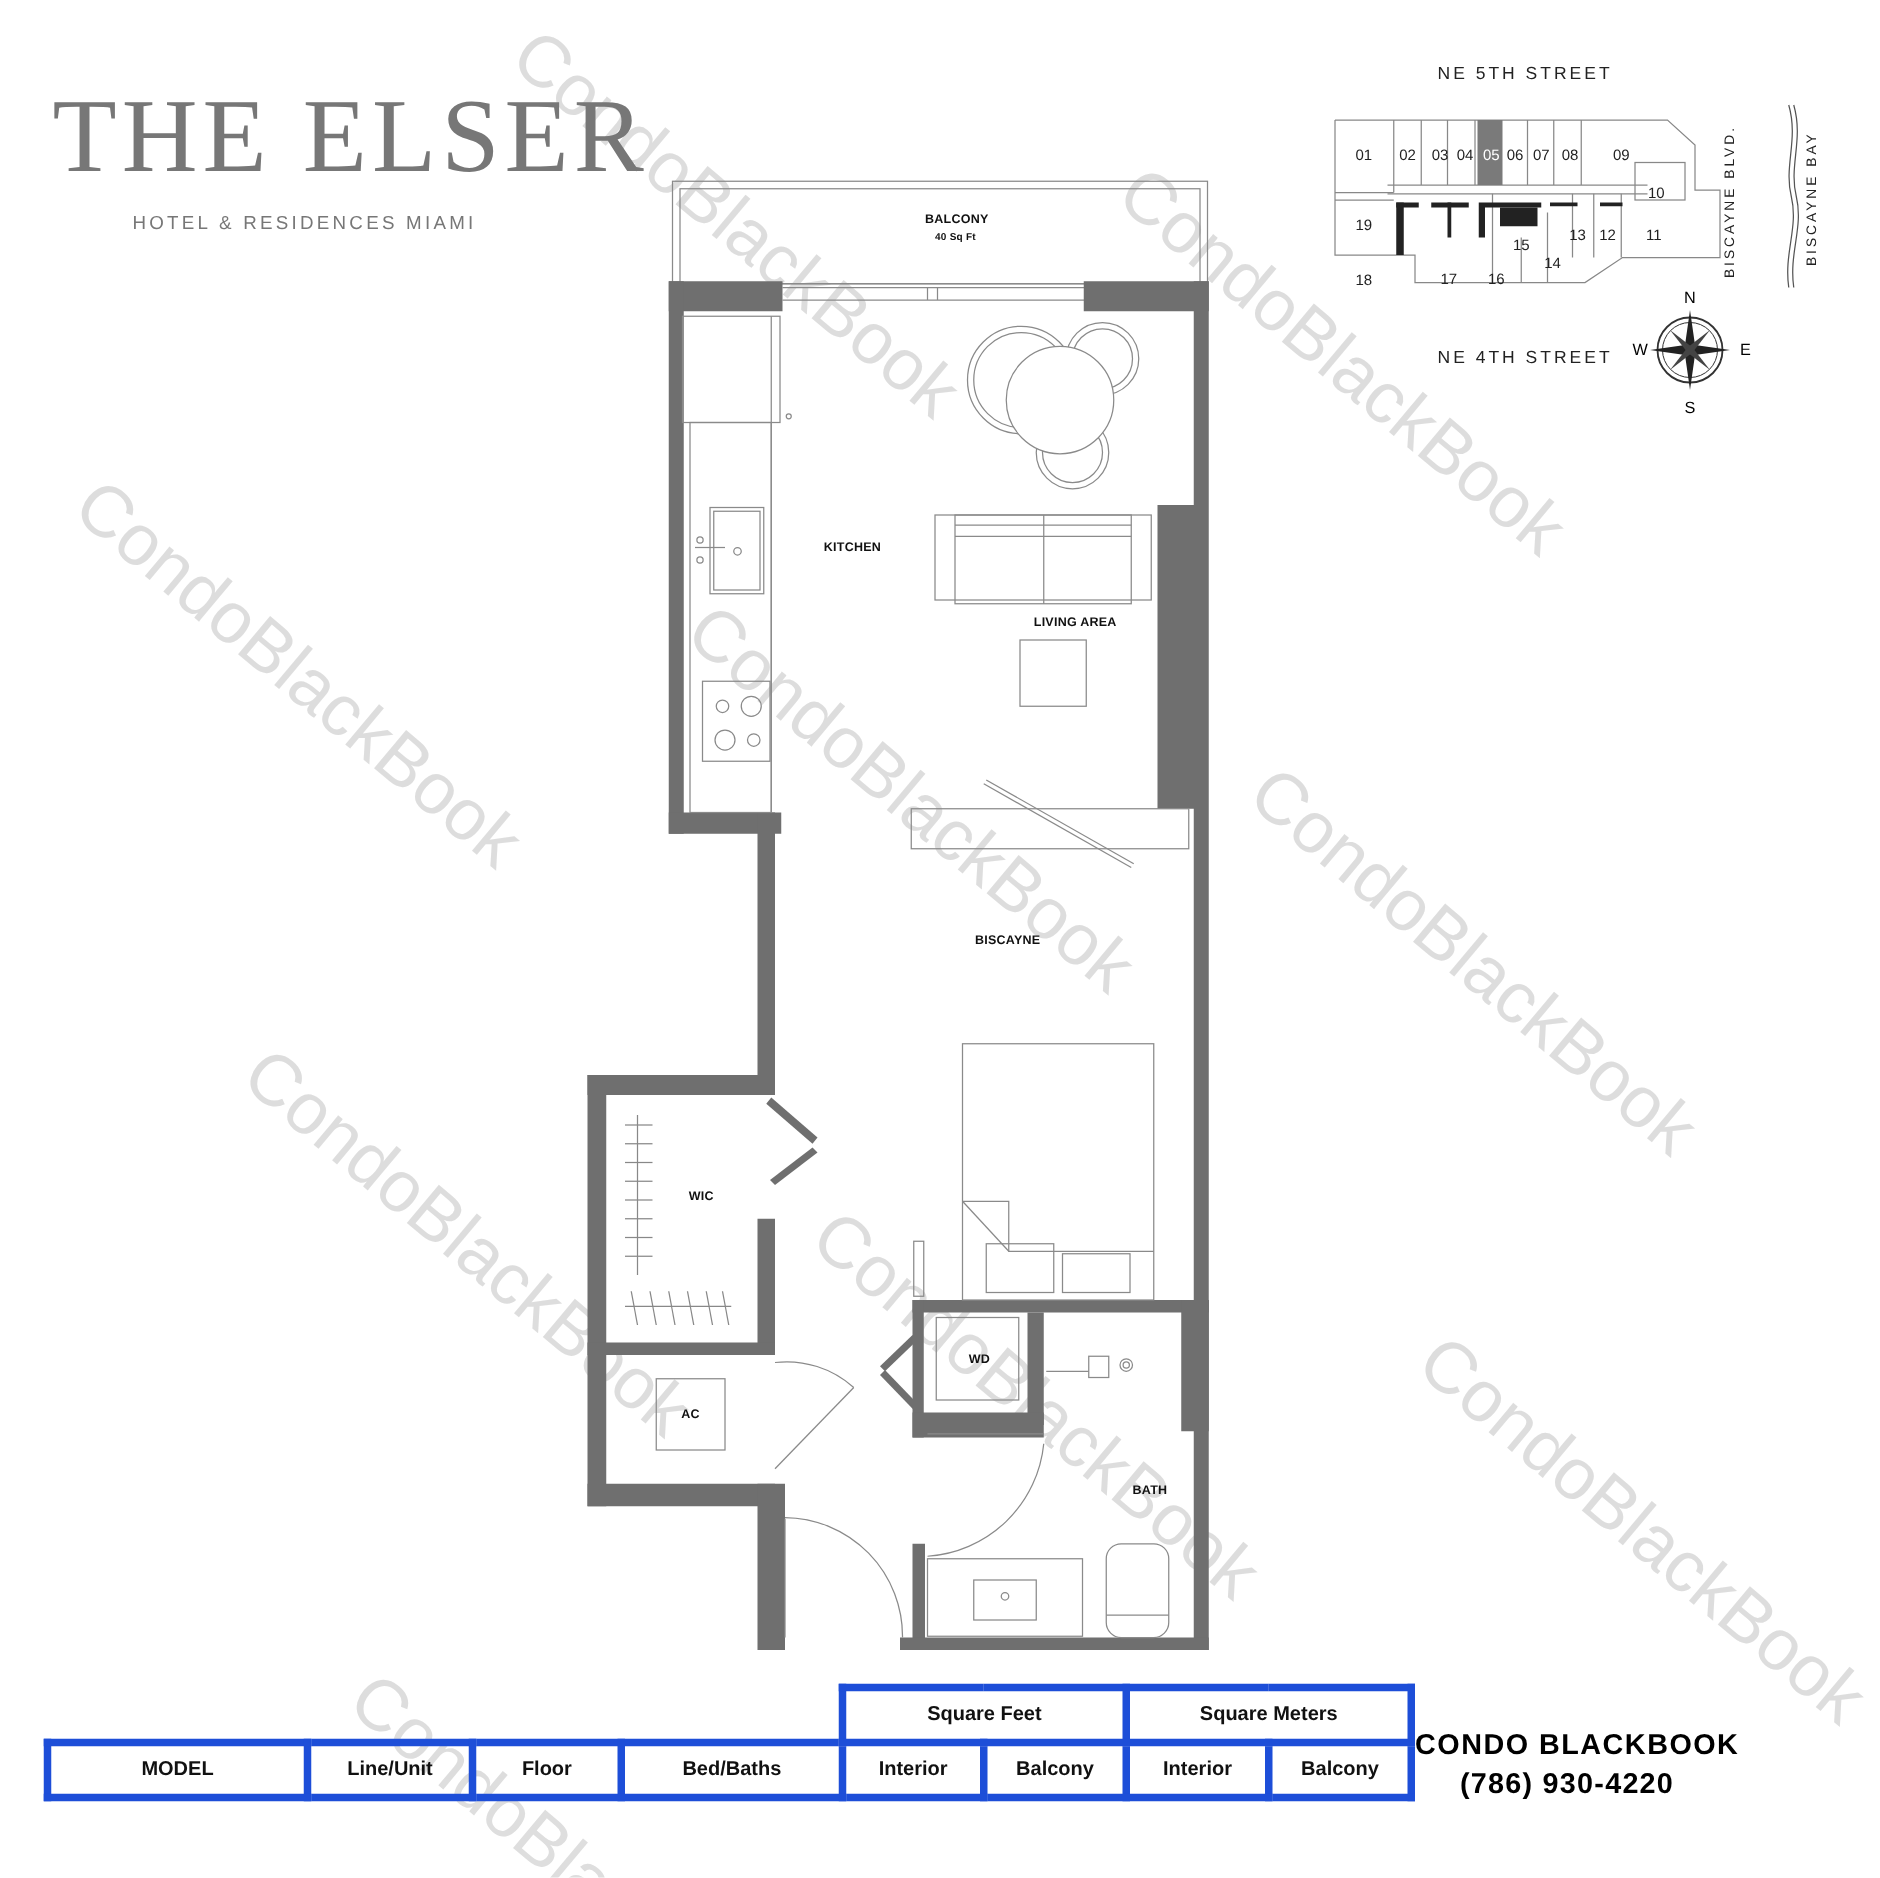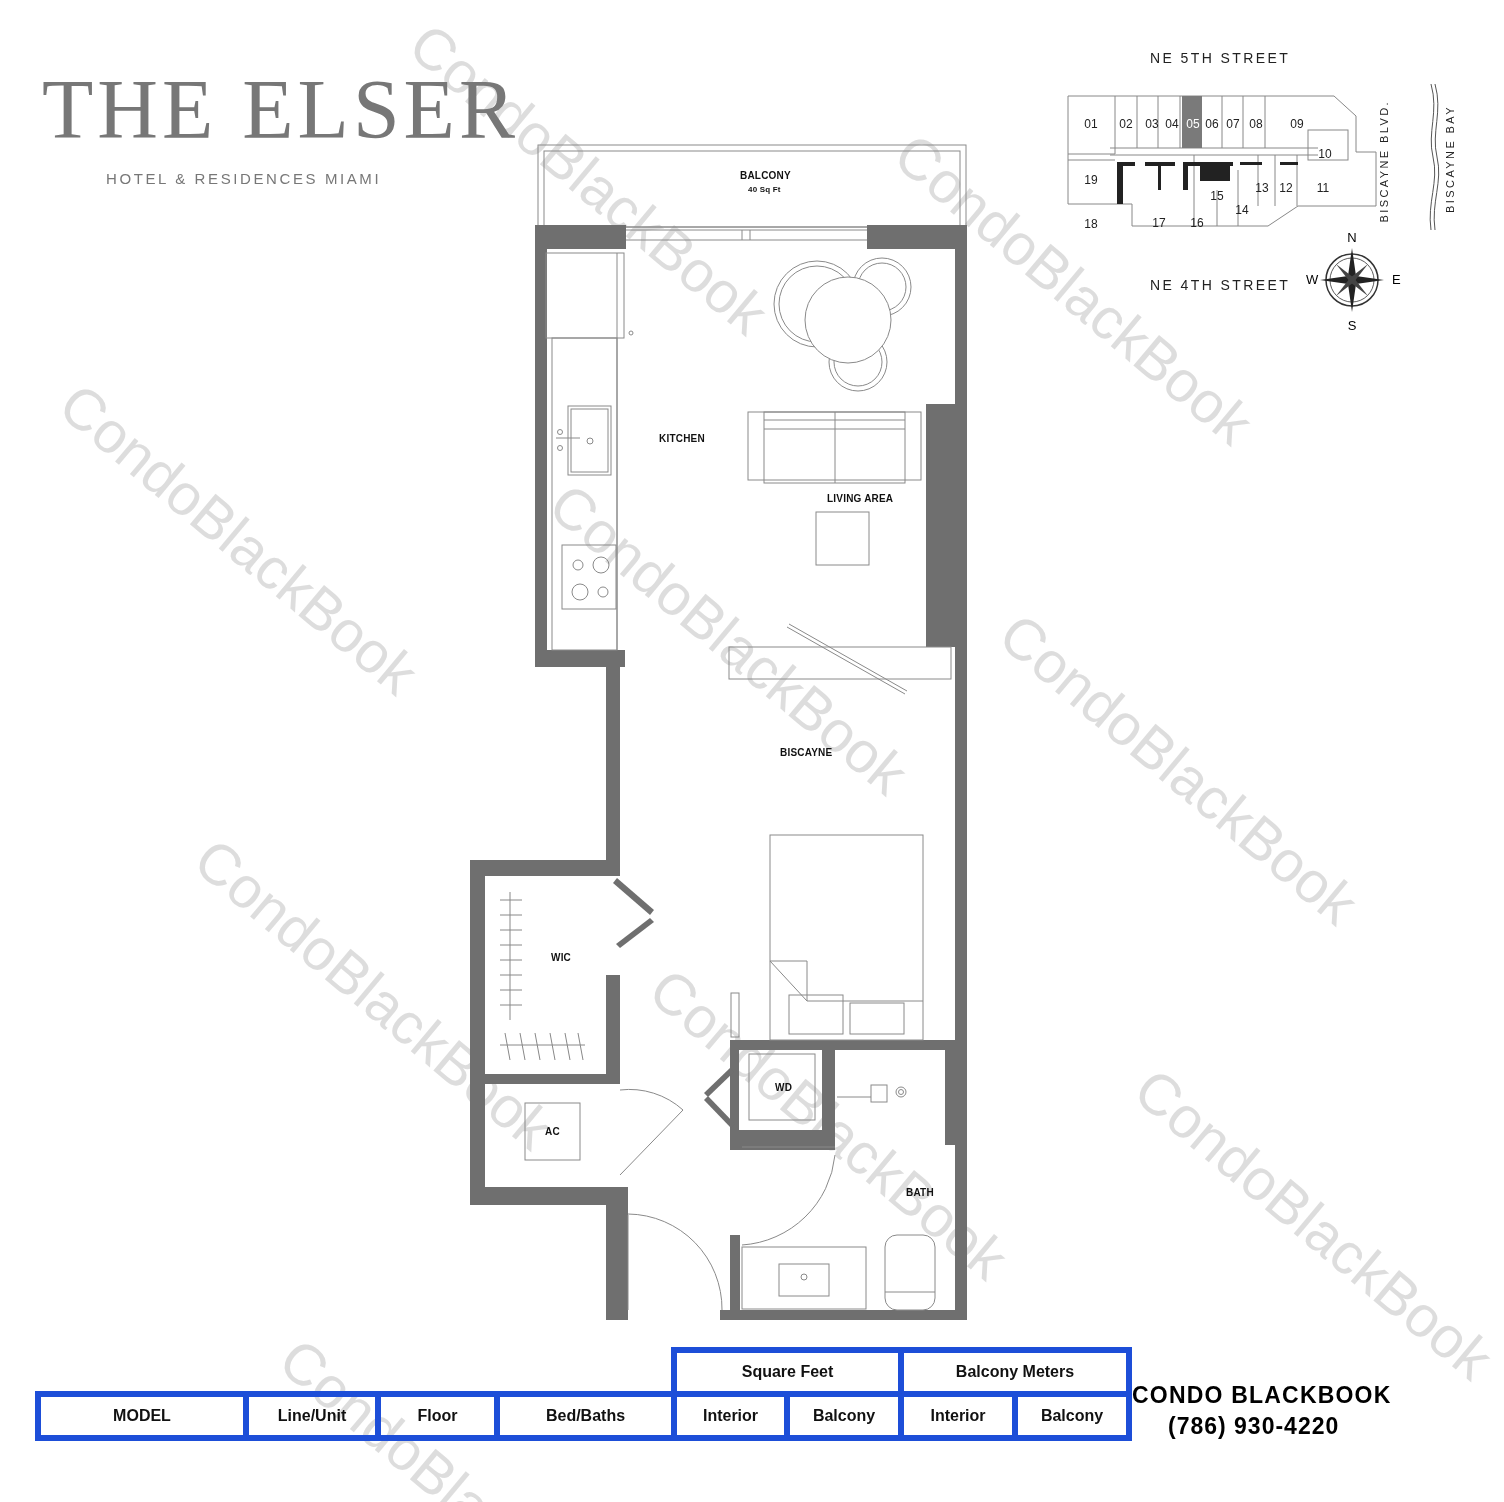--- a/index.html
+++ b/index.html
@@ -259,21 +259,21 @@
 </svg>
 
 <table class="spec">
   <tbody>
       <tr>
     <td class="blank" style="width:208px;"></td>
     <td class="blank" style="width:132px;"></td>
     <td class="blank" style="width:119px;"></td>
     <td class="blank" style="width:174px;"></td>
     <td class="hd" colspan="2">Square Feet</td>
-    <td class="hd" colspan="2">Balcony Meters</td>
+    <td class="hd" colspan="2">Square Meters</td>
   </tr>
   <tr>
     <td class="hd">MODEL</td>
     <td class="hd">Line/Unit</td>
     <td class="hd">Floor</td>
     <td class="hd">Bed/Baths</td>
     <td class="hd" style="width:107px;">Interior</td>
     <td class="hd" style="width:108px;">Balcony</td>
     <td class="hd" style="width:108px;">Interior</td>
     <td class="hd" style="width:108px;">Balcony</td>

